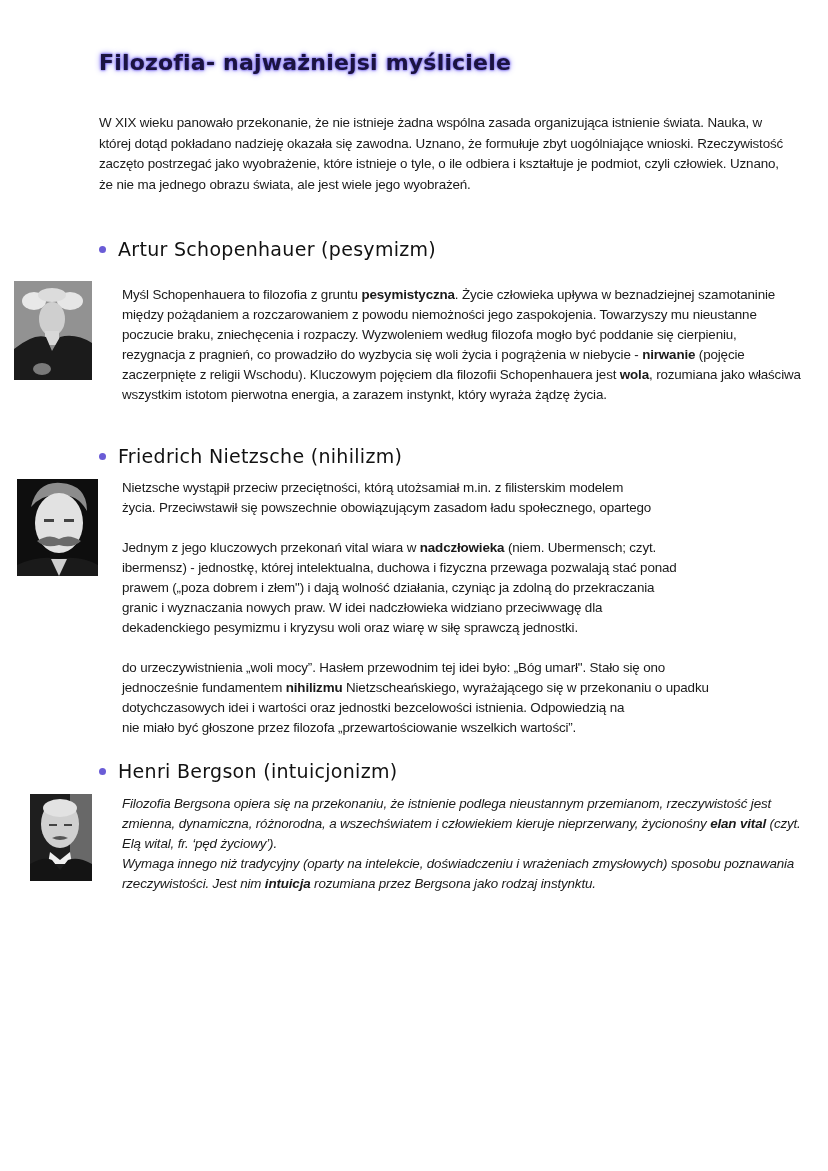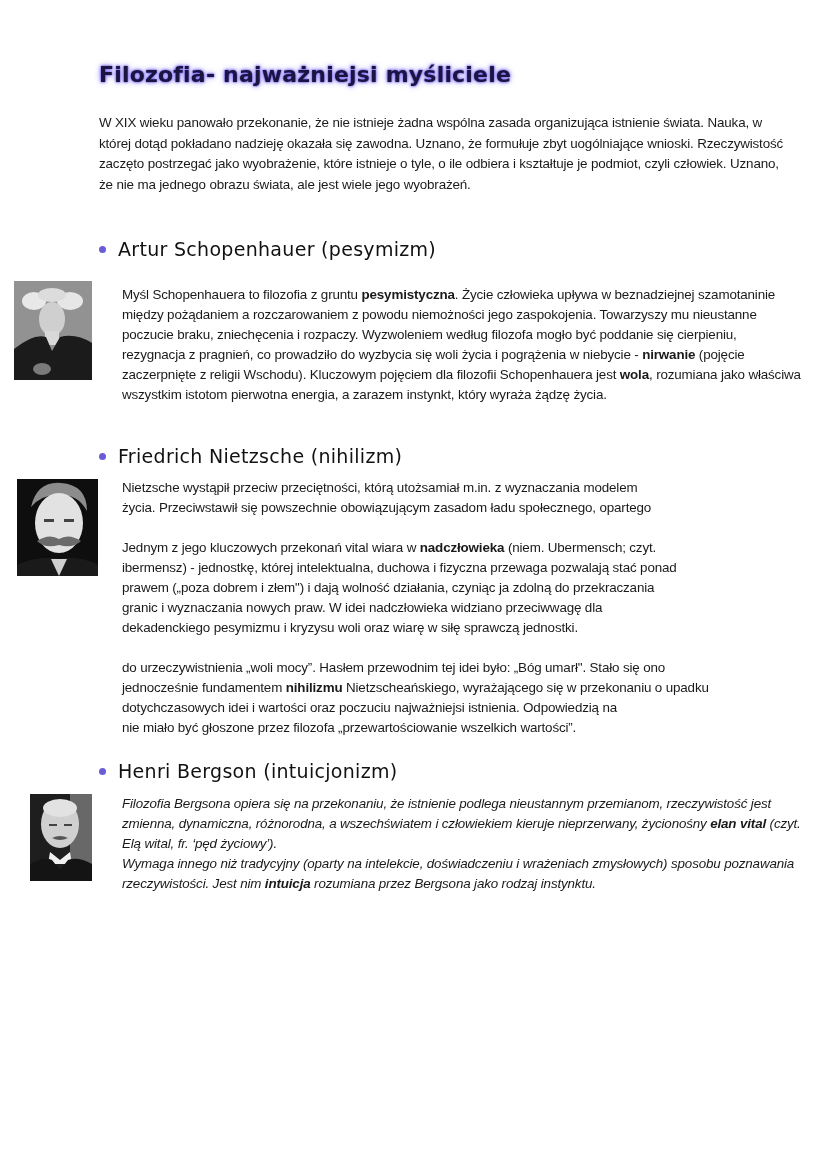--- a/index.html
+++ b/index.html
@@ -11,21 +11,21 @@
       width: 828px;
       height: 1171px;
       position: relative;
       overflow: hidden;
       font-family: "Liberation Sans", sans-serif;
       color: #1a1a1a;
     }
     .page-title {
       position: absolute;
       left: 99px;
-      top: 62px;
+      top: 50px;
       margin: 0;
       font-family: "DejaVu Sans", sans-serif;
       font-size: 22px;
       font-weight: bold;
       letter-spacing: 0.2px;
       color: #1b1340;
       text-shadow:
         0 0 3px #7b6cf0,
         0 0 6px #8f82f5,
         0 0 2px #5e4fe0;
@@ -125,32 +125,32 @@
       <path d="M14,28 Q20,2 44,4 Q70,6 70,32 Q60,14 40,16 Q24,16 14,28 Z" fill="#8c8c8c"></path>
       <ellipse cx="42" cy="44" rx="24" ry="30" fill="#e2e2e2"></ellipse>
       <rect x="27" y="40" width="10" height="3" fill="#444"></rect>
       <rect x="47" y="40" width="10" height="3" fill="#444"></rect>
       <path d="M20,62 Q32,54 42,60 Q52,54 64,62 Q56,70 42,66 Q28,70 20,62 Z" fill="#6a6a6a"></path>
       <path d="M0,97 L0,86 Q22,76 42,80 Q62,76 81,86 L81,97 Z" fill="#1a1a1a"></path>
       <path d="M34,80 L42,97 L50,80 Z" fill="#cfcfcf"></path>
     </svg>
   </div>
   <p class="section-text" style="top:474px;">
-    <span>Nietzsche wystąpił przeciw przeciętności, którą utożsamiał m.in. z wyznaczania modelem</span><br>
+    <span>Nietzsche wystąpił przeciw przeciętności, którą utożsamiał m.in. z filisterskim modelem</span><br>
     <span>życia. Przeciwstawił się powszechnie obowiązującym zasadom ładu społecznego, opartego</span><br>
     <br>
     <span>Jednym z jego kluczowych przekonań vital wiara w </span><b>nadczłowieka</b><span> (niem. Ubermensch; czyt.</span><br>
     <span>ibermensz) - jednostkę, której intelektualna, duchowa i fizyczna przewaga pozwalają stać ponad</span><br>
     <span>prawem („poza dobrem i złem") i dają wolność działania, czyniąc ja zdolną do przekraczania</span><br>
     <span>granic i wyznaczania nowych praw. W idei nadczłowieka widziano przeciwwagę dla</span><br>
     <span>dekadenckiego pesymizmu i kryzysu woli oraz wiarę w siłę sprawczą jednostki.</span><br>
     <br>
     <span>do urzeczywistnienia „woli mocy”. Hasłem przewodnim tej idei było: „Bóg umarł". Stało się ono</span><br>
     <span>jednocześnie fundamentem </span><b>nihilizmu</b><span> Nietzscheańskiego, wyrażającego się w przekonaniu o upadku</span><br>
-    <span>dotychczasowych idei i wartości oraz poczuciu najważniejsi istnienia. Odpowiedzią na</span><br>
+    <span>dotychczasowych idei i wartości oraz jednostki bezcelowości istnienia. Odpowiedzią na</span><br>
     <span>nie miało być głoszone przez filozofa „przewartościowanie wszelkich wartości”.</span>
   </p>
 </div>
 
 <div>
   <h2 class="section-heading" style="top:760px;">
     <span class="bullet"></span>
     <span>Henri Bergson (intuicjonizm)</span>
   </h2>
   <div class="photo" style="left:30px; top:794px; width:62px; height:87px;">

